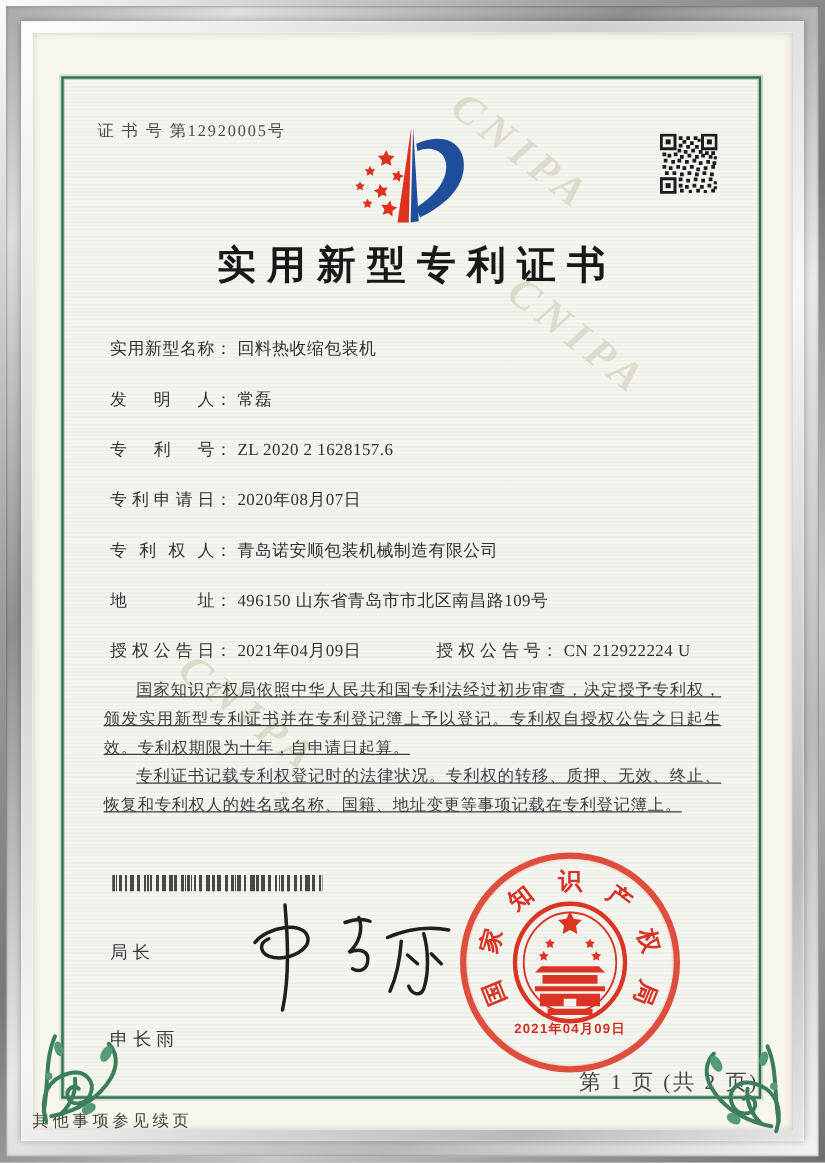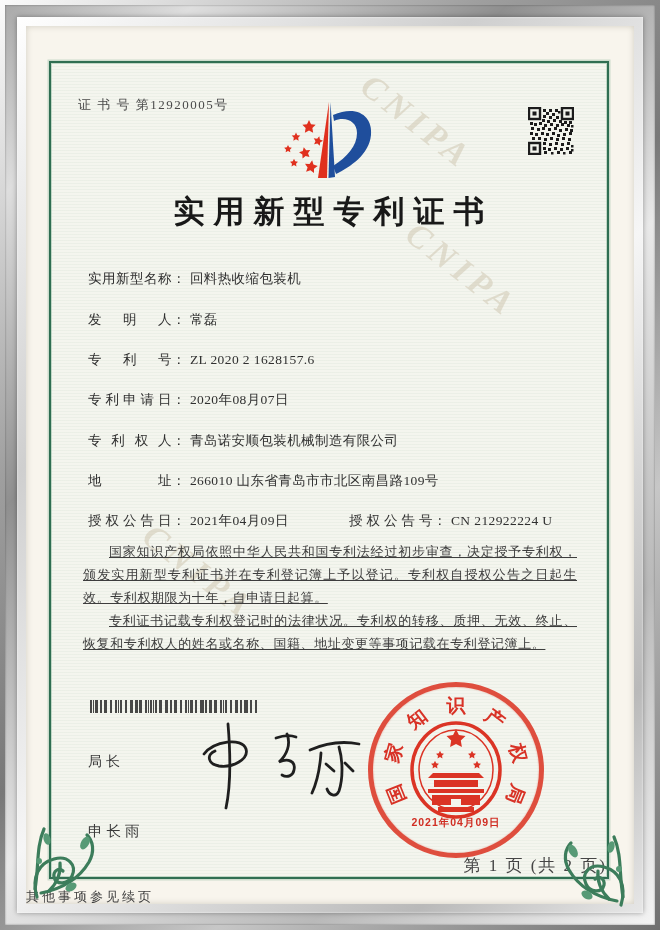--- a/index.html
+++ b/index.html
@@ -235,21 +235,21 @@
     <div class="field-row" style="top:288px;">
       <span class="flabel">专利号</span><span>：</span><span class="fvalue">ZL 2020 2 1628157.6</span>
     </div>
     <div class="field-row" style="top:328px;">
       <span class="flabel">专利申请日</span><span>：</span><span class="fvalue">2020年08月07日</span>
     </div>
     <div class="field-row" style="top:369px;">
       <span class="flabel">专利权人</span><span>：</span><span class="fvalue">青岛诺安顺包装机械制造有限公司</span>
     </div>
     <div class="field-row" style="top:409px;">
-      <span class="flabel">地址</span><span>：</span><span class="fvalue">266010 山东省青岛市市北区南昌路109号</span>
+      <span class="flabel">地址</span><span>：</span><span class="fvalue">496150 山东省青岛市市北区南昌路109号</span>
     </div>
     <div class="field-row" style="top:449px;width:500px;">
       <span class="flabel">授权公告日</span><span>：</span><span class="fvalue">2021年04月09日</span>
       <span class="pair2"><span class="flabel">授权公告号</span><span>：</span><span class="fvalue">CN 212922224 U</span></span>
     </div>
 
     <div class="paras">
       <p>国家知识产权局依照中华人民共和国专利法经过初步审查，决定授予专利权，颁发实用新型专利证书并在专利登记簿上予以登记。专利权自授权公告之日起生效。专利权期限为十年，自申请日起算。</p>
       <p>专利证书记载专利权登记时的法律状况。专利权的转移、质押、无效、终止、恢复和专利权人的姓名或名称、国籍、地址变更等事项记载在专利登记簿上。</p>
     </div>

